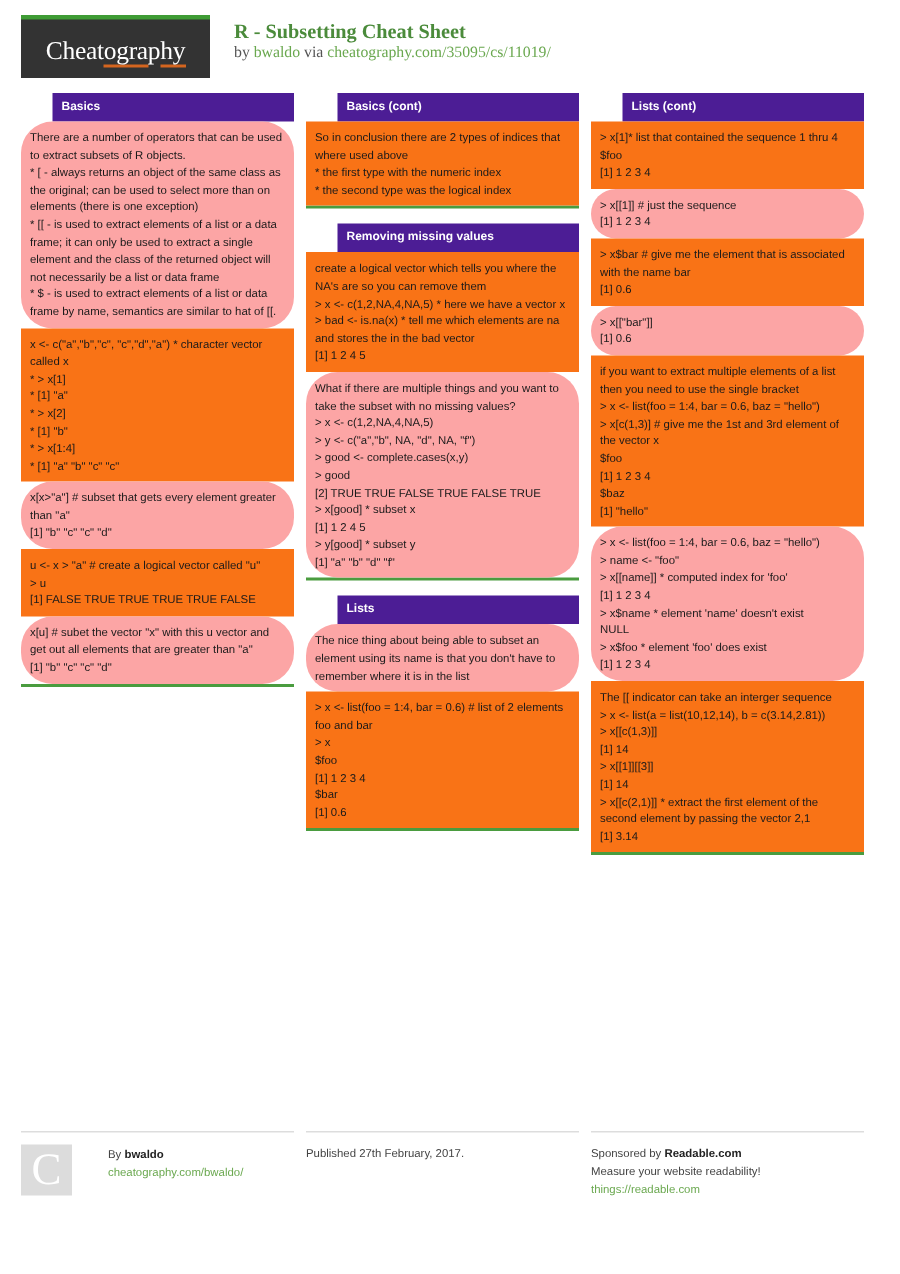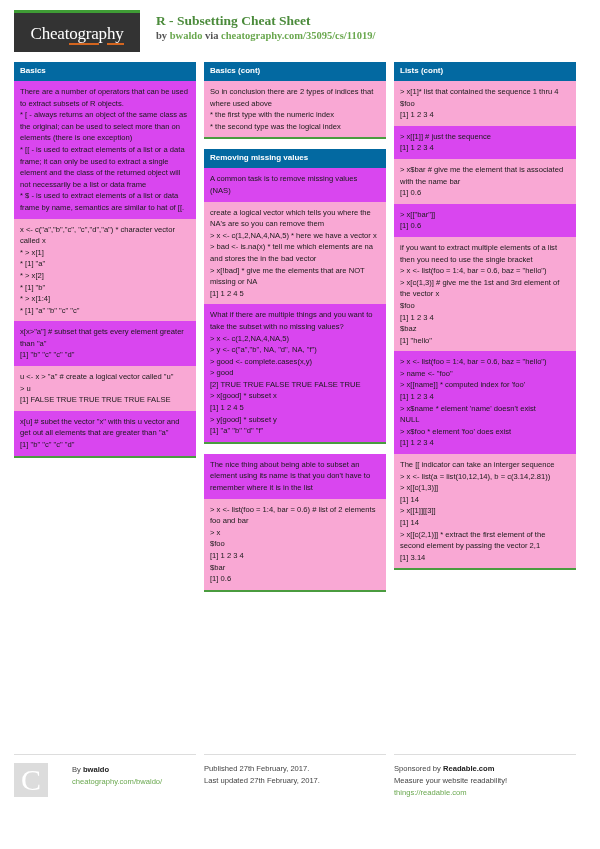--- a/index.html
+++ b/index.html
@@ -65,21 +65,20 @@
     color: #4b8b3b;
     line-height: 16px;
     margin: 0;
   }
   .sheet-sub {
     font-family: "Liberation Serif", serif;
     font-size: 10.5px;
     color: #555555;
     line-height: 14px;
     margin: 0;
-    font-weight: bold;
   }
   .sheet-sub .lnk { color: #6aa84f; }
   .sheet-sub .author { color: #6aa84f; }
 
   
   .columns {
     display: flex;
     gap: 8px;
     align-items: flex-start;
     height: 682px;
@@ -89,36 +88,37 @@
     flex: 0 0 182px;
   }
 
   
   .card {
     margin-bottom: 10px;
     border-bottom: 2px solid #4a9c3f;
     background: #ffffff;
   }
   .card-title {
-    background: #0369a1;
+    background: #4c1d95;
     color: #ffffff;
     font-size: 8px;
     font-weight: bold;
     padding: 4px 6px 5px 6px;
     line-height: 10px;
+    margin-left: 21px;
   }
   .row {
     font-size: 7.6px;
     line-height: 11.6px;
     padding: 5px 6px 5px 6px;
     color: #1a1a1a;
     word-wrap: break-word;
   }
-  .row.shade { background: #d946ef; }
-  .row.plain { background: #f9a8d4; }
+  .row.shade { background: #fca5a5; border-radius: 21px; }
+  .row.plain { background: #f97316; }
   .row p { margin: 0; }
 
   
   .footer {
     display: flex;
     padding-top: 10px;
     border-top: 0;
   }
   .fcol {
     width: 182px;
@@ -202,44 +202,41 @@
         <div class="card">
           <div class="card-title">Basics (cont)</div>
           <div class="row plain">
             <p>So in conclusion there are 2 types of indices that where used above</p>
             <p>* the first type with the numeric index</p>
             <p>* the second type was the logical index</p>
           </div>
         </div>
         <div class="card">
           <div class="card-title">Removing missing values</div>
-          <div class="row shade">
-            <p>A common task is to remove missing values (NAS)</p>
-          </div>
           <div class="row plain">
             <p>create a logical vector which tells you where the NA's are so you can remove them</p>
             <p>&gt; x &lt;- c(1,2,NA,4,NA,5) * here we have a vector x</p>
             <p>&gt; bad &lt;- is.na(x) * tell me which elements are na and stores the in the bad vector</p>
-            <p>&gt; x[!bad] * give me the elements that are NOT missing or NA</p>
             <p>[1] 1 2 4 5</p>
           </div>
           <div class="row shade">
             <p>What if there are multiple things and you want to take the subset with no missing values?</p>
             <p>&gt; x &lt;- c(1,2,NA,4,NA,5)</p>
             <p>&gt; y &lt;- c("a","b", NA, "d", NA, "f")</p>
             <p>&gt; good &lt;- complete.cases(x,y)</p>
             <p>&gt; good</p>
             <p>[2] TRUE TRUE FALSE TRUE FALSE TRUE</p>
             <p>&gt; x[good] * subset x</p>
             <p>[1] 1 2 4 5</p>
             <p>&gt; y[good] * subset y</p>
             <p>[1] "a" "b" "d" "f"</p>
           </div>
         </div>
         <div class="card">
+          <div class="card-title">Lists</div>
           <div class="row shade">
             <p>The nice thing about being able to subset an element using its name is that you don't have to remember where it is in the list</p>
           </div>
           <div class="row plain">
             <p>&gt; x &lt;- list(foo = 1:4, bar = 0.6) # list of 2 elements foo and bar</p>
             <p>&gt; x</p>
             <p>$foo</p>
             <p>[1] 1 2 3 4</p>
             <p>$bar</p>
             <p>[1] 0.6</p>
@@ -304,21 +301,20 @@
       <div class="fcol-inner">
         <div class="c-badge">C</div>
         <div class="f-lines">
           <span class="f-line"><span>By </span><span class="f-strong">bwaldo</span></span>
           <span class="f-line f-link">cheatography.com/bwaldo/</span>
         </div>
       </div>
     </div>
     <div class="fcol">
       <span class="f-line">Published 27th February, 2017.</span>
-      <span class="f-line">Last updated 27th February, 2017.</span>
     </div>
     <div class="fcol">
       <span class="f-line"><span>Sponsored by </span><span class="f-strong">Readable.com</span></span>
       <span class="f-line">Measure your website readability!</span>
       <span class="f-line f-link">things://readable.com</span>
     </div>
   </div>
 
 </div>
 

